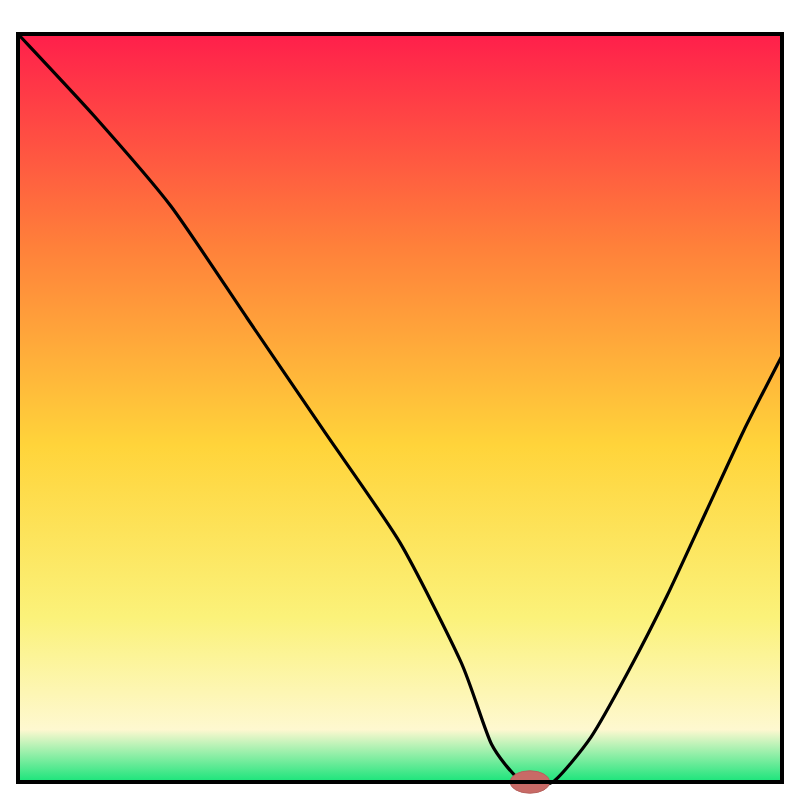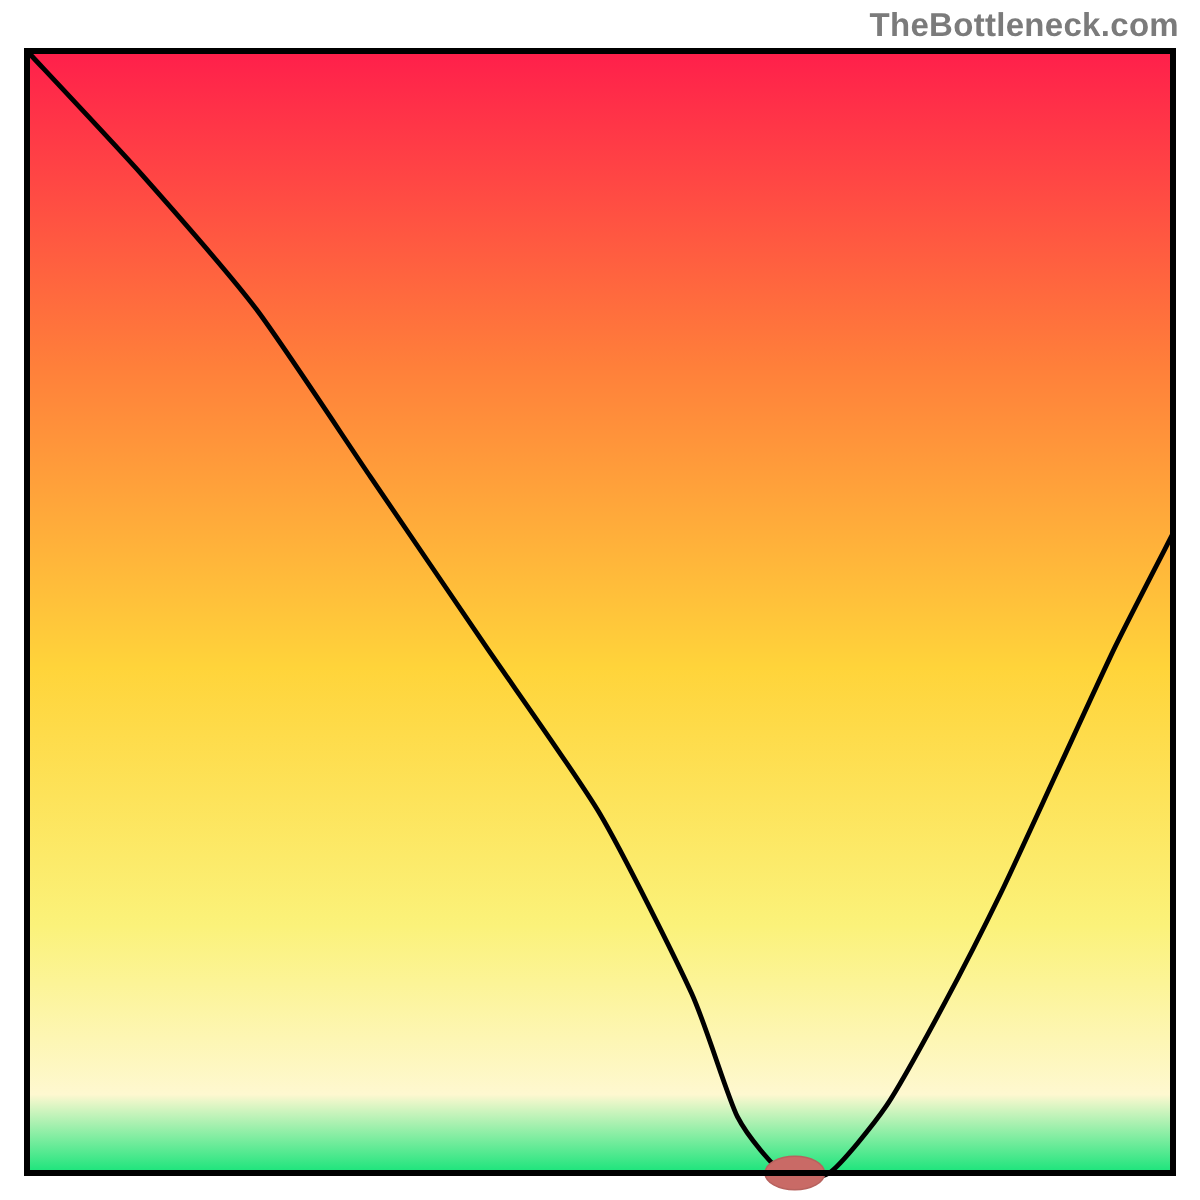--- a/index.html
+++ b/index.html
@@ -25,21 +25,20 @@
     letter-spacing: 0.2px;
   }
   svg {
     display: block;
   }
 </style>
 </head>
 <body>
 
 <div class="frame">
-  <div class="watermark">TheBottleneck.com</div>
 
   <svg id="chart-svg" width="800" height="800" viewBox="0 0 800 800">
     <defs>
       <linearGradient id="bg-grad" x1="0" y1="0" x2="0" y2="1">
         <stop id="g0" offset="0%" stop-color="#ff1f4b"></stop>
         <stop id="g1" offset="28%" stop-color="#ff7f3a"></stop>
         <stop id="g2" offset="55%" stop-color="#ffd43a"></stop>
         <stop id="g3" offset="78%" stop-color="#fbf27a"></stop>
         <stop id="g4" offset="93%" stop-color="#fef8d0"></stop>
         <stop id="g5" offset="100%" stop-color="#18e47a"></stop>

